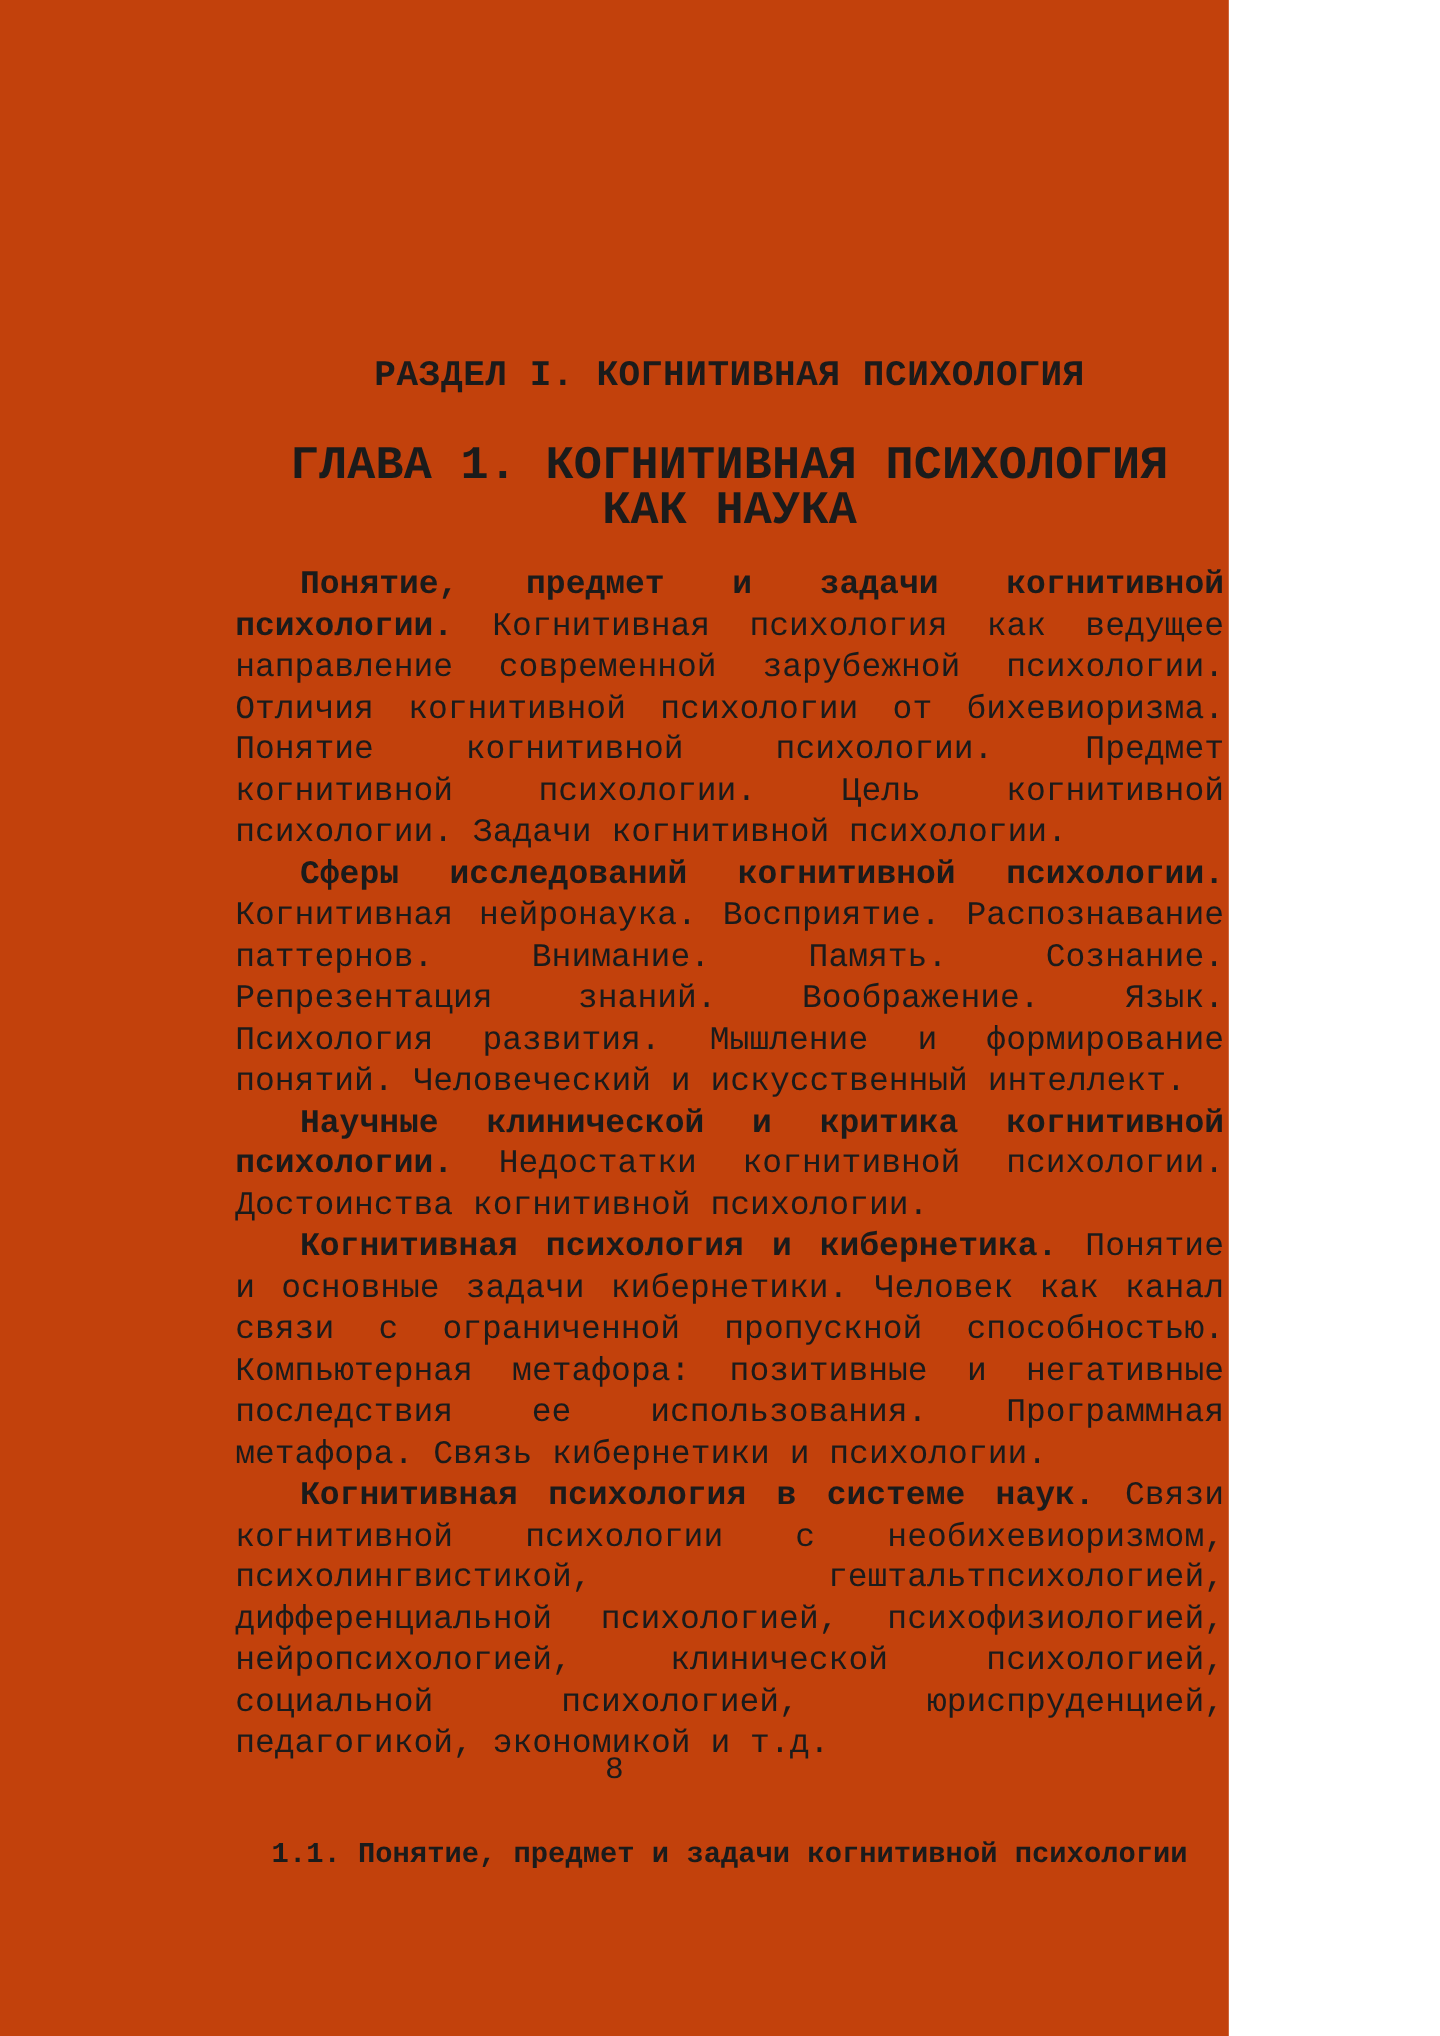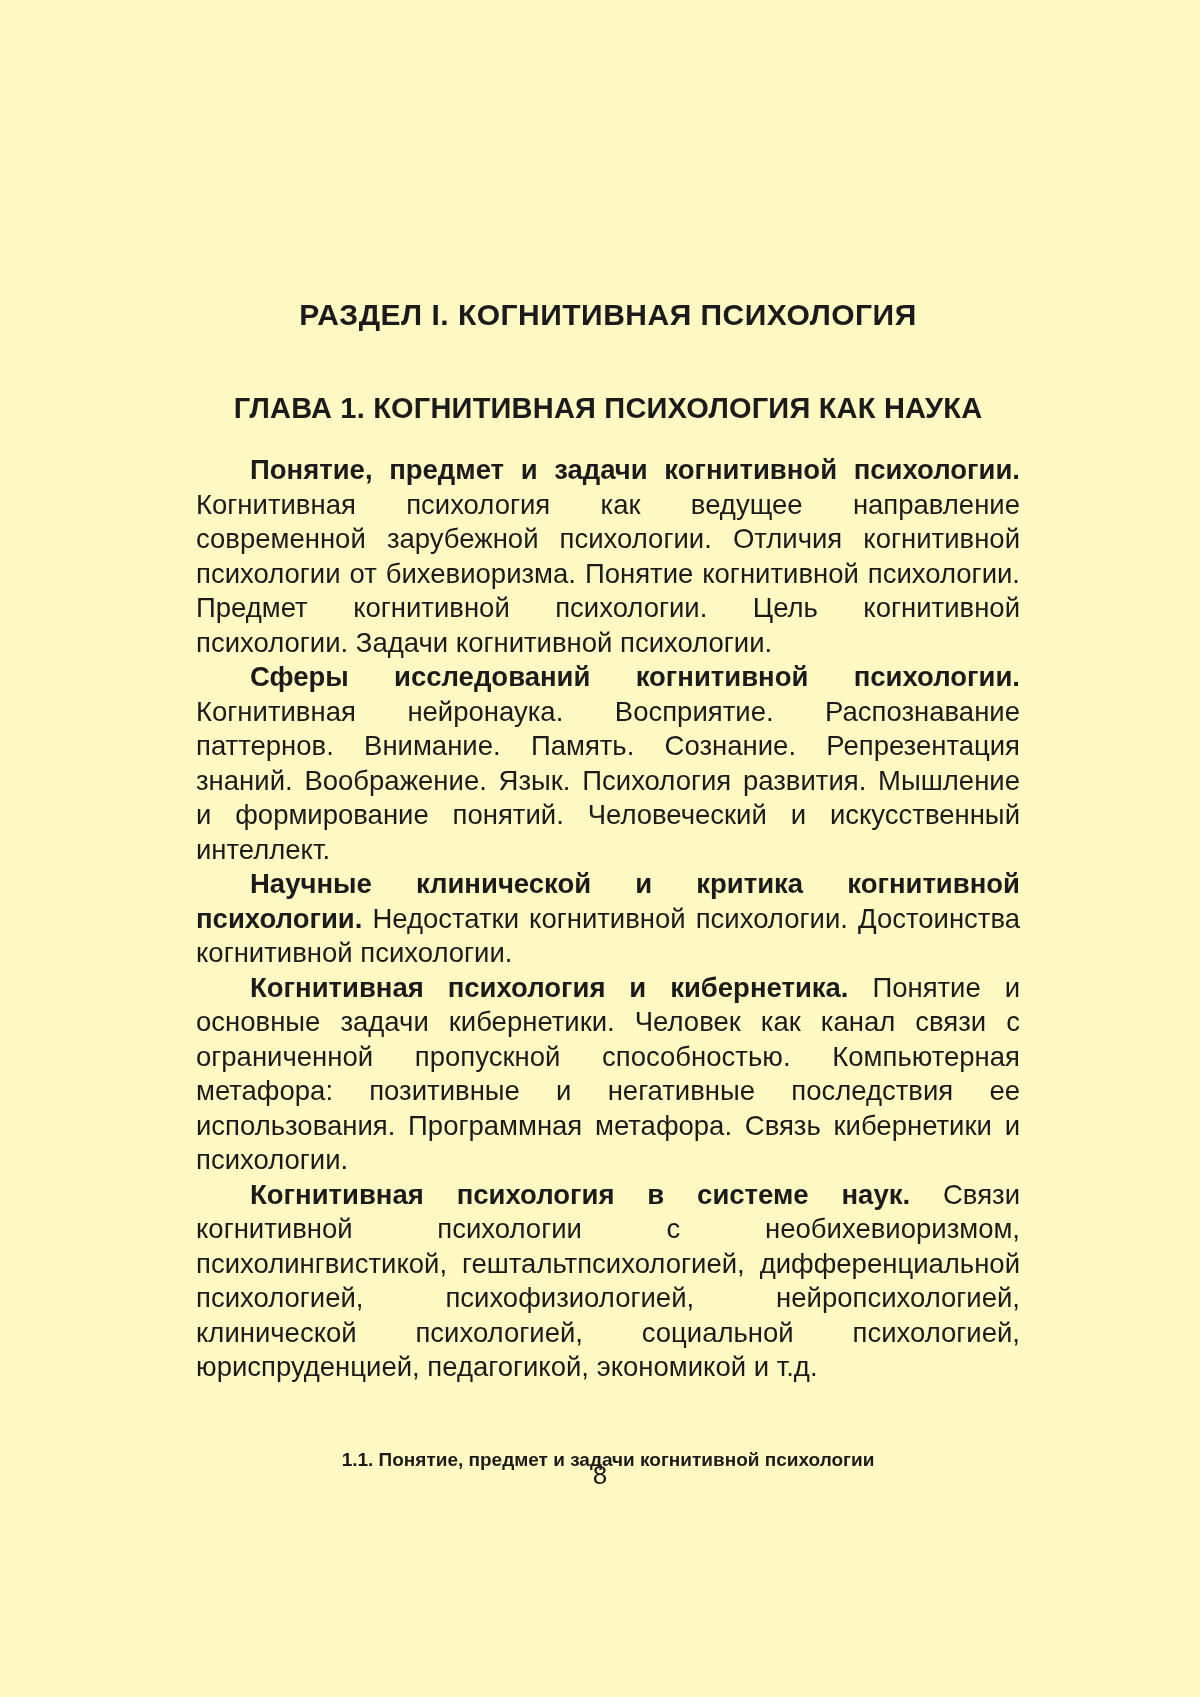--- a/index.html
+++ b/index.html
@@ -2,65 +2,65 @@
 <html><head>
 <meta charset="utf-8">
 <style>
   html, body {
     margin: 0;
     padding: 0;
     background: #ffffff;
   }
   .page {
     position: relative;
-    width: 1200px;
+    width: 1024px;
     height: 1697px;
-    background: #fef9c3;
+    background: #c2410c;
     color: #1b1b1b;
-    font-family: Liberation Sans, sans-serif;
+    font-family: Liberation Mono, monospace;
     overflow: hidden;
   }
   .content {
     position: absolute;
     left: 196px;
     top: 0;
     width: 824px;
   }
   .section-title {
     margin: 292px 0 0 0;
     font-size: 30px;
     font-weight: bold;
     text-align: center;
     line-height: 45px;
     letter-spacing: 0.5px;
   }
   .chapter-title {
-    margin: 52px 0 0 0;
-    font-size: 29px;
+    margin: 32px 0 0 0;
+    font-size: 39px;
     font-weight: bold;
     text-align: center;
     line-height: 38px;
     letter-spacing: 0.2px;
   }
   .body-par {
     margin: 0;
     font-size: 27.5px;
     line-height: 34.5px;
     text-align: justify;
     text-indent: 54px;
   }
   .body-par.first {
     margin-top: 26px;
   }
   .body-par .lead {
     font-weight: bold;
   }
   .subsection-title {
     margin: 58px 0 48px 0;
-    font-size: 19px;
+    font-size: 24px;
     font-weight: bold;
     text-align: center;
     line-height: 34px;
   }
   .page-number {
     position: absolute;
     left: 0;
     top: 1458px;
     width: 100%;
     text-align: center;

